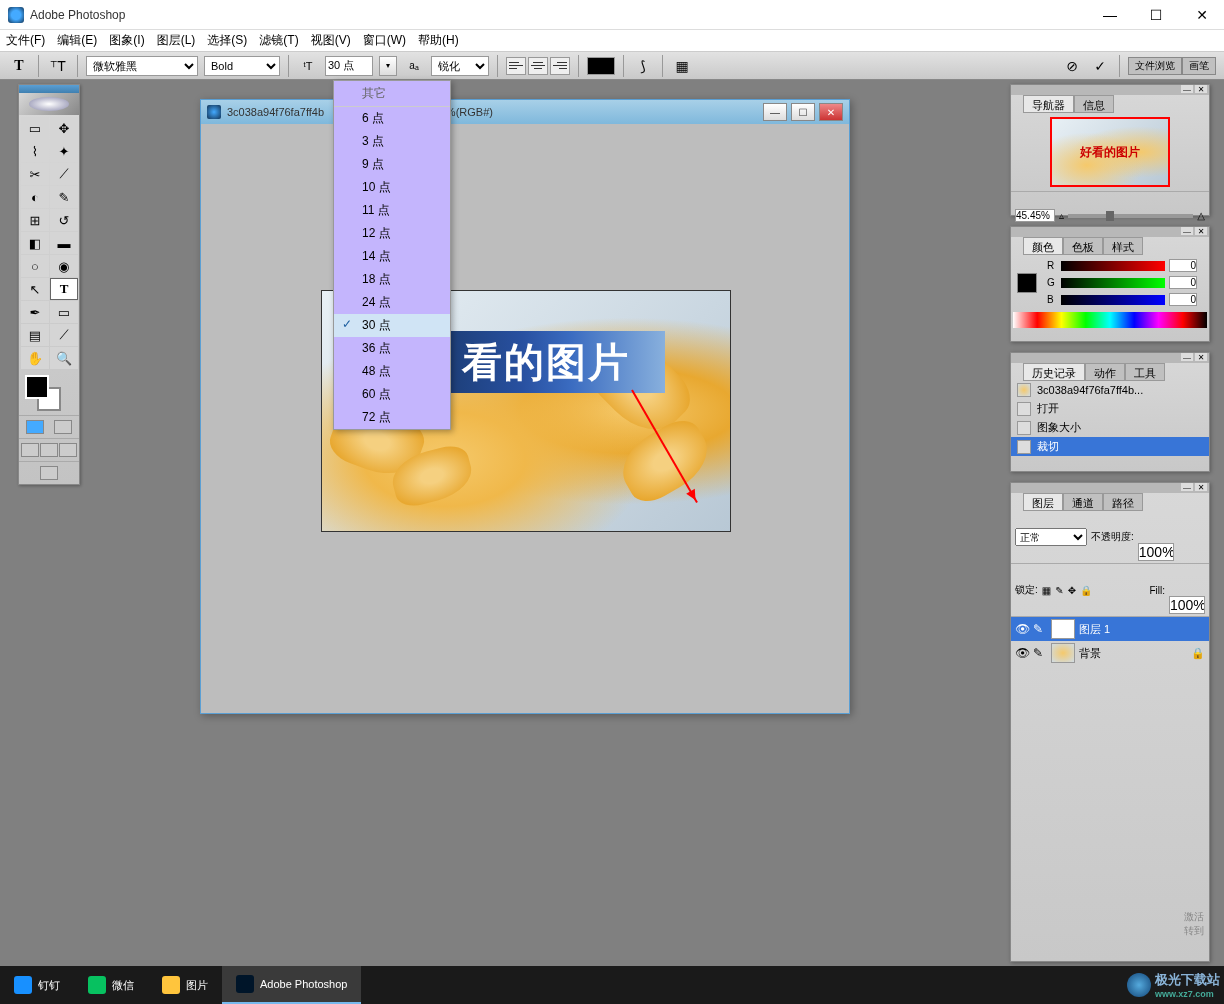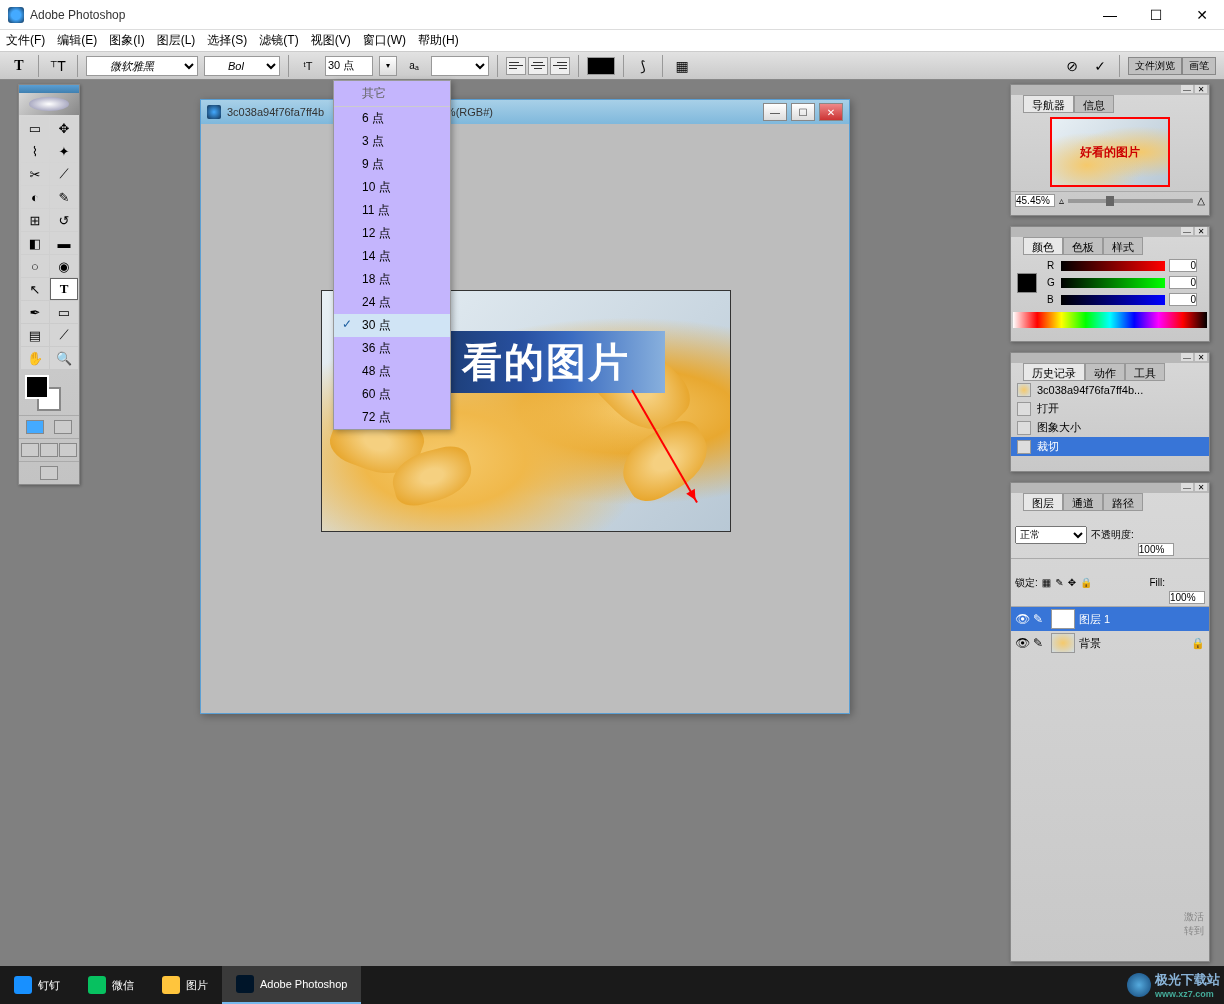--- a/index.html
+++ b/index.html
@@ -7,21 +7,21 @@
 .titlebar { background: #fff; height: 30px; display: flex; align-items: center; padding: 0 8px; border-bottom: 1px solid #ddd; }
 .titlebar .icon { width: 16px; height: 16px; margin-right: 6px; background: radial-gradient(circle, #4af 40%, #135 100%); border-radius: 3px; }
 .titlebar .title { flex: 1; font-size: 12px; color: #333; }
 .win-btns { display: flex; gap: 18px; }
 .win-btn { width: 28px; height: 20px; display: flex; align-items: center; justify-content: center; font-size: 14px; cursor: pointer; }
 .menubar { background: #fff; height: 22px; display: flex; align-items: center; padding: 0 6px; gap: 12px; font-size: 12px; border-bottom: 1px solid #ccc; }
 .menubar span { cursor: pointer; }
 .optbar { background: linear-gradient(#e2e2e2, #c9c9c9); height: 28px; display: flex; align-items: center; padding: 0 8px; gap: 6px; border-bottom: 1px solid #888; }
 .opt-sep { width: 1px; height: 22px; background: #999; margin: 0 2px; }
 .opt-icon { width: 22px; height: 22px; display: flex; align-items: center; justify-content: center; font-size: 14px; }
-.opt-select { height: 20px; font-size: 11px; border: 1px solid #999; background: #fff; padding: 0 19px; font-style: italic; }
+.opt-select { height: 20px; font-size: 11px; border: 1px solid #999; background: #fff; padding: 0 2px; }
 .opt-input { width: 48px; height: 20px; font-size: 11px; border: 1px solid #999; background: #fff; padding: 0 2px; }
 .opt-dd { width: 18px; height: 20px; border: 1px solid #999; background: linear-gradient(#fff,#ddd); display:flex;align-items:center;justify-content:center;font-size:8px; }
 .opt-swatch { width: 28px; height: 18px; background: #000; border: 1px solid #999; }
 .align-grp { display: flex; gap: 2px; }
 .align-btn { width: 20px; height: 18px; border: 1px solid #999; background: #eee; display: flex; flex-direction: column; justify-content: center; gap: 2px; padding: 2px; }
 .align-btn div { height: 1px; background: #333; }
 .workspace { position: absolute; top: 80px; left: 0; right: 0; bottom: 26px; background: #808080; }
 .toolpanel { position: absolute; left: 18px; top: 4px; width: 62px; background: linear-gradient(#d8d8d8,#c3c3c3); border: 1px solid #888; box-shadow: 1px 1px 3px rgba(0,0,0,0.3); }
 .toolpanel .grab { height: 8px; background: linear-gradient(#5a9fd4,#4080b0); }
 .tool-grid { display: grid; grid-template-columns: 1fr 1fr; gap: 1px; padding: 2px; }
@@ -52,36 +52,36 @@
 .dd-item.sel::before { content: '✓'; position: absolute; left: 8px; color: #2060a0; }
 .rpanel { position: absolute; right: 14px; width: 200px; background: linear-gradient(#d8d8d8,#c8c8c8); border: 1px solid #888; box-shadow: 1px 1px 4px rgba(0,0,0,0.3); }
 .rpanel .hdr { height: 10px; display: flex; justify-content: flex-end; gap: 2px; padding: 0 2px; background: #b8b8b8; }
 .rpanel .hbtn { width: 12px; height: 8px; font-size: 8px; background: #ddd; display: flex; align-items: center; justify-content: center; cursor: pointer; }
 .rpanel .tabs { display: flex; height: 18px; font-size: 11px; padding-left: 12px; }
 .rpanel .tab { padding: 2px 8px; background: #c0c0c0; border: 1px solid #999; cursor: pointer; }
 .rpanel .tab.act { background: #e8e8e8; }
 .nav-thumb { margin: 4px auto; width: 120px; height: 70px; border: 2px solid red; background: linear-gradient(135deg,#e8f0f5,#b8c8d5); position: relative; display: flex; align-items: center; justify-content: center; }
 .nav-thumb .nt-flower { position: absolute; inset: 0; background: radial-gradient(ellipse at 30% 70%, #f5c96b 0%, transparent 50%), radial-gradient(ellipse at 75% 50%, #f5c96b 0%, transparent 55%); }
 .nav-thumb .nt-text { font-size: 12px; font-weight: bold; color: #c00; z-index: 1; }
-.nav-ctrl { display: flex; align-items: center; padding: 2px 4px; font-size: 10px; gap: 4px; border-top: 1px solid #aaa; }
+.nav-ctrl { display: flex; align-items: center; padding: 17px 4px; font-size: 10px; gap: 4px; border-top: 1px solid #aaa; }
 .nav-ctrl input { width: 40px; font-size: 10px; border: 1px solid #999; }
 .slider { flex: 1; height: 4px; background: #999; position: relative; }
 .slider .sh { position: absolute; top: -3px; left: 30%; width: 8px; height: 10px; background: #666; }
 .color-panel .row { display: flex; align-items: center; gap: 4px; padding: 2px 6px; font-size: 10px; }
 .color-panel .sw { width: 20px; height: 20px; border: 1px solid #888; }
 .color-panel .lbl { width: 10px; }
 .color-panel .bar { flex: 1; height: 10px; }
 .color-panel input { width: 28px; font-size: 10px; border: 1px solid #999; text-align: right; }
 .spectrum { height: 16px; background: linear-gradient(90deg, #fff, red, yellow, lime, cyan, blue, magenta, red, #000); margin: 2px; }
 .hist-item { display: flex; align-items: center; padding: 2px 6px; font-size: 11px; gap: 6px; cursor: pointer; }
 .hist-item.sel { background: #3875d7; color: #fff; }
 .hist-item .hi { width: 14px; height: 14px; background: #ddd; border: 1px solid #999; }
 .layer-ctrl { display: flex; align-items: center; gap: 4px; padding: 2px 4px; font-size: 10px; border-bottom: 1px solid #aaa; }
 .layer-ctrl select { font-size: 10px; height: 18px; }
-.layer-ctrl input { width: 36px; font-size: 10px; border: 1px solid #999; margin-top: 30px; }
+.layer-ctrl input { width: 36px; font-size: 14px; border: 1px solid #999; margin-top: 30px; }
 .layer-item { display: flex; align-items: center; padding: 2px 4px; font-size: 11px; gap: 4px; cursor: pointer; }
 .layer-item.sel { background: #3875d7; color: #fff; }
 .layer-item .eye { width: 14px; font-size: 12px; }
 .layer-item .thumb { width: 24px; height: 20px; border: 1px solid #999; background: #fff; display: flex; align-items: center; justify-content: center; font-size: 12px; }
 .tabs-right { position: absolute; right: 14px; top: -12px; display: flex; font-size: 10px; }
 .tabs-right .tr { padding: 1px 6px; background: #c0c0c0; border: 1px solid #888; }
 .taskbar { position: absolute; bottom: 0; left: 0; right: 0; height: 38px; background: #1a1a1a; display: flex; align-items: center; }
 .tb-item { display: flex; align-items: center; gap: 6px; padding: 0 14px; height: 100%; color: #fff; font-size: 11px; cursor: pointer; }
 .tb-item.act { background: #3a3a3a; border-bottom: 2px solid #76b9ed; }
 .tb-icon { width: 18px; height: 18px; border-radius: 3px; }

